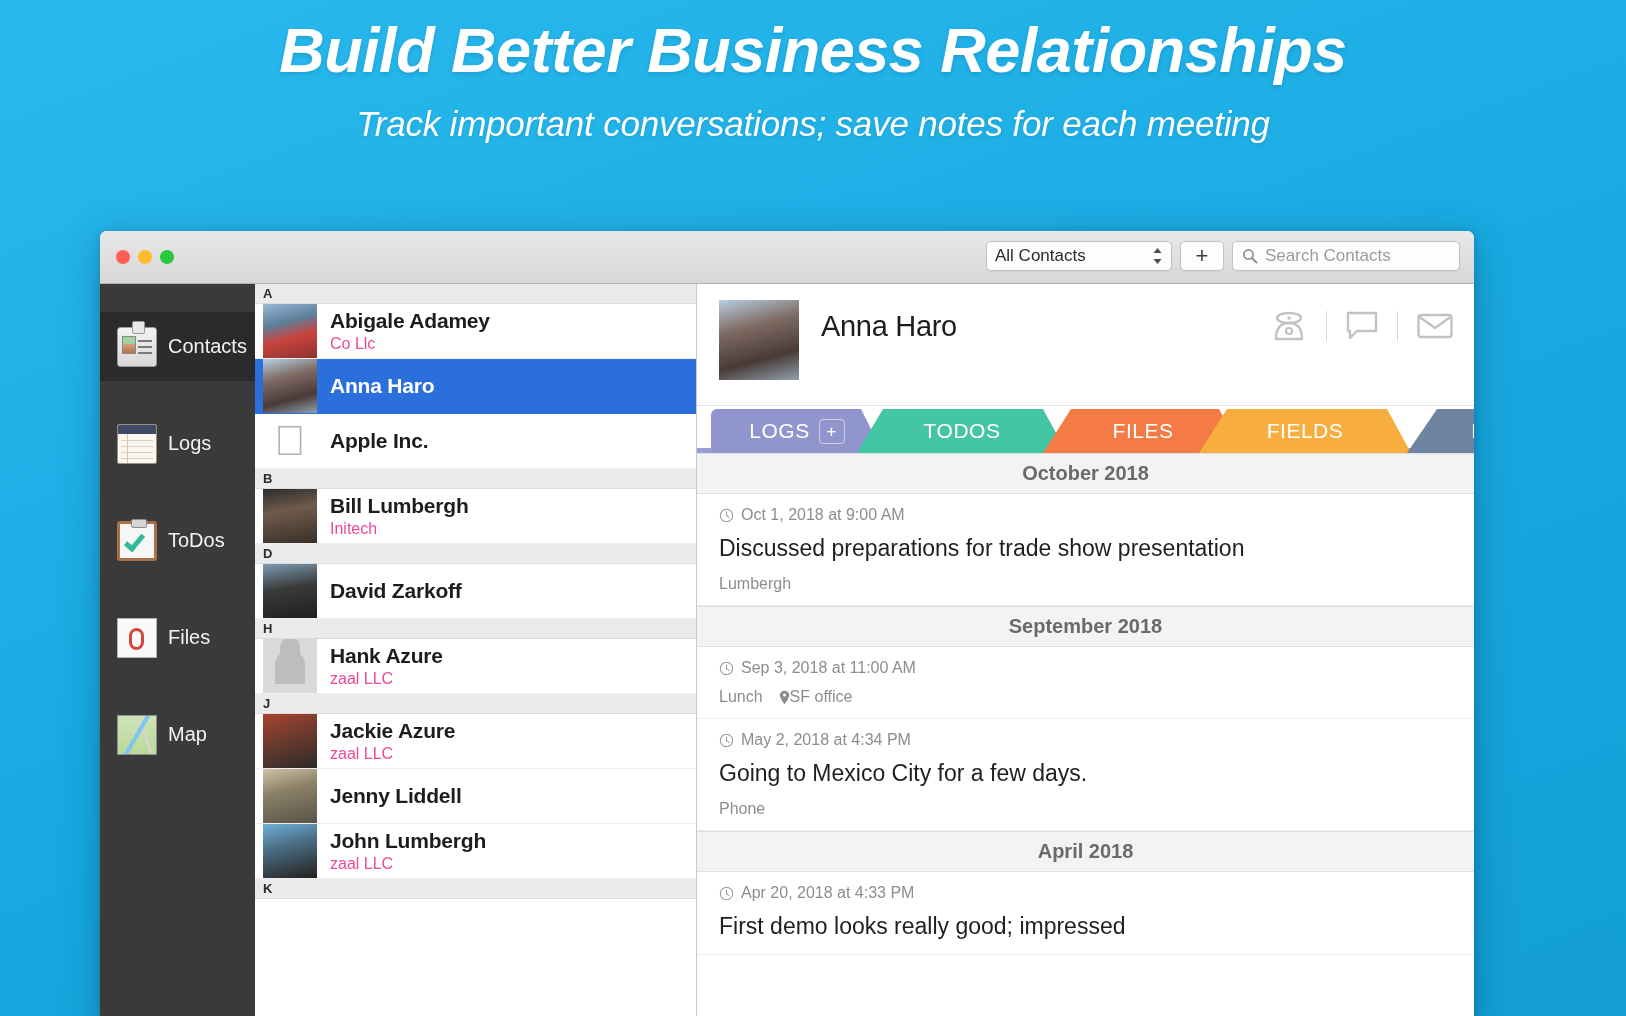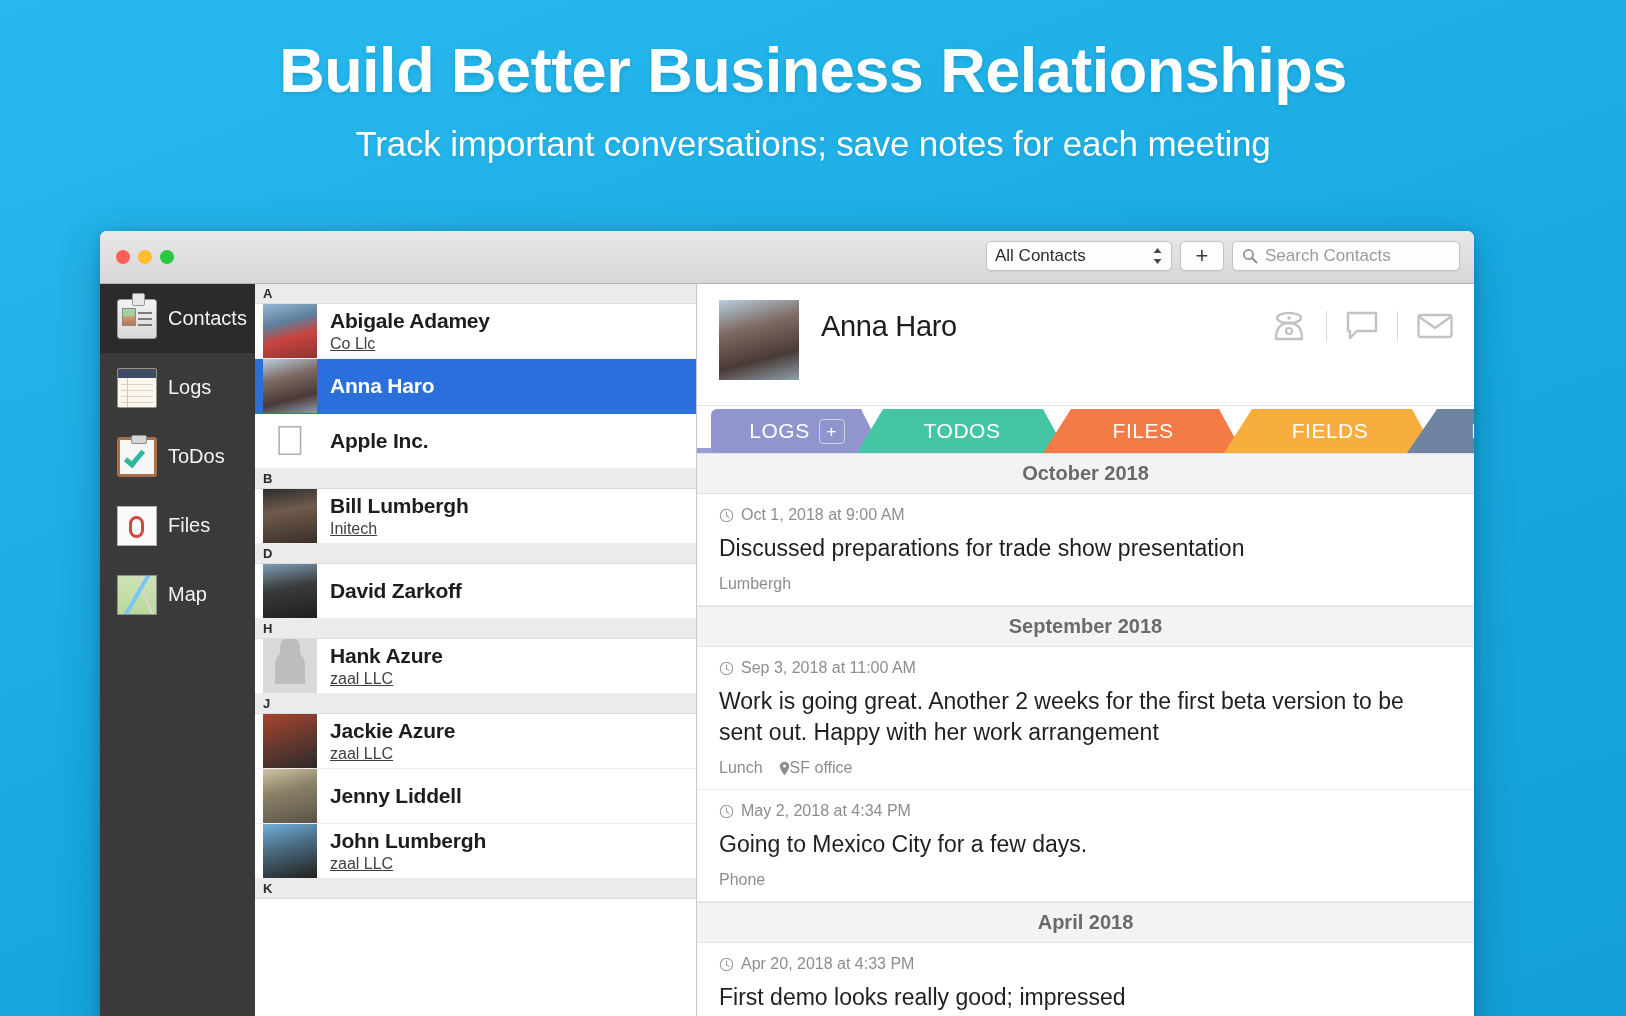--- a/index.html
+++ b/index.html
@@ -6,21 +6,21 @@
   html, body {
     width: 1626px; height: 1016px; overflow: hidden;
     font-family: "Liberation Sans", sans-serif;
   }
   body {
     background: linear-gradient(160deg, #29b9ee 0%, #17a9e0 55%, #139fd6 100%);
     position: relative;
   }
 
   
-  .promo { text-align: center; padding-top: 36px; }
+  .promo { text-align: center; padding-top: 16px; font-style: italic; }
   .promo-title {
     font-size: 63px; font-weight: bold; color: #ffffff;
     letter-spacing: -0.5px; line-height: 1.08;
     text-shadow: 0 2px 4px rgba(0,60,100,0.18);
   }
   .promo-sub {
     font-size: 35px; color: #ffffff; margin-top: 20px;
     font-weight: 400; letter-spacing: -0.2px;
     text-shadow: 0 1px 3px rgba(0,60,100,0.15);
   }
@@ -79,21 +79,21 @@
 
   
   .wbody { display:flex; height: 747px; }
 
   .sidebar {
     width: 155px; background:#3a3a3a; flex-shrink:0;
     padding-top: 0;
   }
   .side-item {
     height: 69px; display:flex; align-items:center; gap:11px;
-    padding-left: 17px; color:#f2f2f2; font-size: 20px;
+    padding-left: 17px; color:#f2f2f2; font-size: 20px; margin-top: 28px;
   }
   .side-item.active { background:#2b2b2b; }
   .side-ico { width: 40px; height: 40px; flex-shrink:0; position:relative; }
 
   
   .ico-contacts {
     background: linear-gradient(180deg,#f3f3f3,#d8d8d8);
     border:1px solid #9a9a9a; border-radius:3px;
   }
   .ico-contacts::before {
@@ -156,21 +156,21 @@
     padding-left: 8px; border-bottom:1px solid #eeeeee; background:#fff;
   }
   .c-row.selected { background:#2b6fdc; border-bottom:1px solid #2b6fdc; }
   .c-av {
     width: 54px; height: 54px; flex-shrink:0;
     background:#d4d4d4; overflow:hidden; position:relative;
   }
   .c-text { display:flex; flex-direction:column; justify-content:center; gap:2px; }
   .c-name { font-size: 21px; font-weight:bold; color:#1d1d1d; letter-spacing:-0.2px; }
   .c-row.selected .c-name { color:#ffffff; }
-  .c-org { font-size: 16px; color:#404040;text-decoration:underline; }
+  .c-org { font-size: 16px; color:#ec4899; }
 
   
   .av-a { background: linear-gradient(165deg,#96b9d8 0%, #5e7f9a 35%, #c8443f 60%, #8d3330 100%); }
   .av-b { background: linear-gradient(170deg,#2d2d2d 0%, #6e5b4c 40%, #3a2f28 100%); }
   .av-c { background: linear-gradient(170deg,#7c9cb4 0%, #3a3a3a 45%, #1f1f1f 100%); }
   .av-d { background: linear-gradient(160deg,#a9442f 0%, #6d3a2d 45%, #2b2b2b 100%); }
   .av-e { background: linear-gradient(165deg,#cfc3a5 0%, #8a8167 40%, #5a5247 100%); }
   .av-f { background: linear-gradient(165deg,#6fb0da 0%, #4b6f86 40%, #23201d 100%); }
   .av-anna { background: linear-gradient(165deg,#b7cfe0 0%, #7d6a63 35%, #4a3a36 70%, #8fa0ad 100%); }
   .av-blank { background:#d9d9d9; }
@@ -213,21 +213,21 @@
     display:flex; align-items:center; justify-content:center; gap:9px;
     color:#ffffff; font-size: 21px; letter-spacing:0.5px;
   }
   .tab-logs   { left: 14px;   width: 172px; background:#9195ce;
                 border-radius: 6px 0 0 6px;
                 clip-path: polygon(0 0, calc(100% - 22px) 0, 100% 100%, 0 100%); }
   .tab-todos  { left: 160px;  width: 210px; background:#44c6a5;
                 clip-path: polygon(26px 0, calc(100% - 24px) 0, 100% 100%, 0 100%); }
   .tab-files  { left: 346px;  width: 200px; background:#f47b45;
                 clip-path: polygon(28px 0, calc(100% - 24px) 0, 100% 100%, 0 100%); }
-  .tab-fields { left: 527px;  width: 212px; background:#f8ad3f;
+  .tab-fields { left: 502px;  width: 212px; background:#f8ad3f;
                 clip-path: polygon(28px 0, calc(100% - 24px) 0, 100% 100%, 0 100%); }
   .tab-info   { left: 710px;  width: 180px; background:#6f84a0;
                 clip-path: polygon(30px 0, 100% 0, 100% 100%, 0 100%); }
   .tab-add {
     width: 26px; height: 25px; border:1px solid #cfd1ea; border-radius:4px;
     display:flex; align-items:center; justify-content:center;
     font-size: 17px; color:#fff; line-height:1;
   }
 
   .logs { flex:1; overflow:hidden; }
@@ -492,21 +492,20 @@
         <div class="entry">
           <div class="e-date">
             <span class="clock-i">
               <svg width="15" height="15" viewBox="0 0 15 15">
                 <circle cx="7.5" cy="7.5" r="6.2" fill="none" stroke="#9a9a9a" stroke-width="1.1"></circle>
                 <path d="M7.5 4 V7.8 L10 9.4" fill="none" stroke="#9a9a9a" stroke-width="1.1" stroke-linecap="round"></path>
               </svg>
             </span>
             <span>Sep 3, 2018 at 11:00 AM</span>
           </div>
-          <div class="e-body">Work is going great. Another 2 weeks for the first beta version to be sent out. Happy with her work arrangement</div>
           <div class="e-meta">
             <span>Lunch</span>
             <span class="loc">
               <span>
                 <svg width="11" height="15" viewBox="0 0 11 15">
                   <path d="M5.5 0.8 C2.6 0.8 0.8 3 0.8 5.2 C0.8 8.4 5.5 14.2 5.5 14.2 C5.5 14.2 10.2 8.4 10.2 5.2 C10.2 3 8.4 0.8 5.5 0.8 Z" fill="#8d8d8d"></path>
                   <circle cx="5.5" cy="5" r="1.5" fill="#ffffff"></circle>
                 </svg>
               </span>
               <span>SF office</span>

